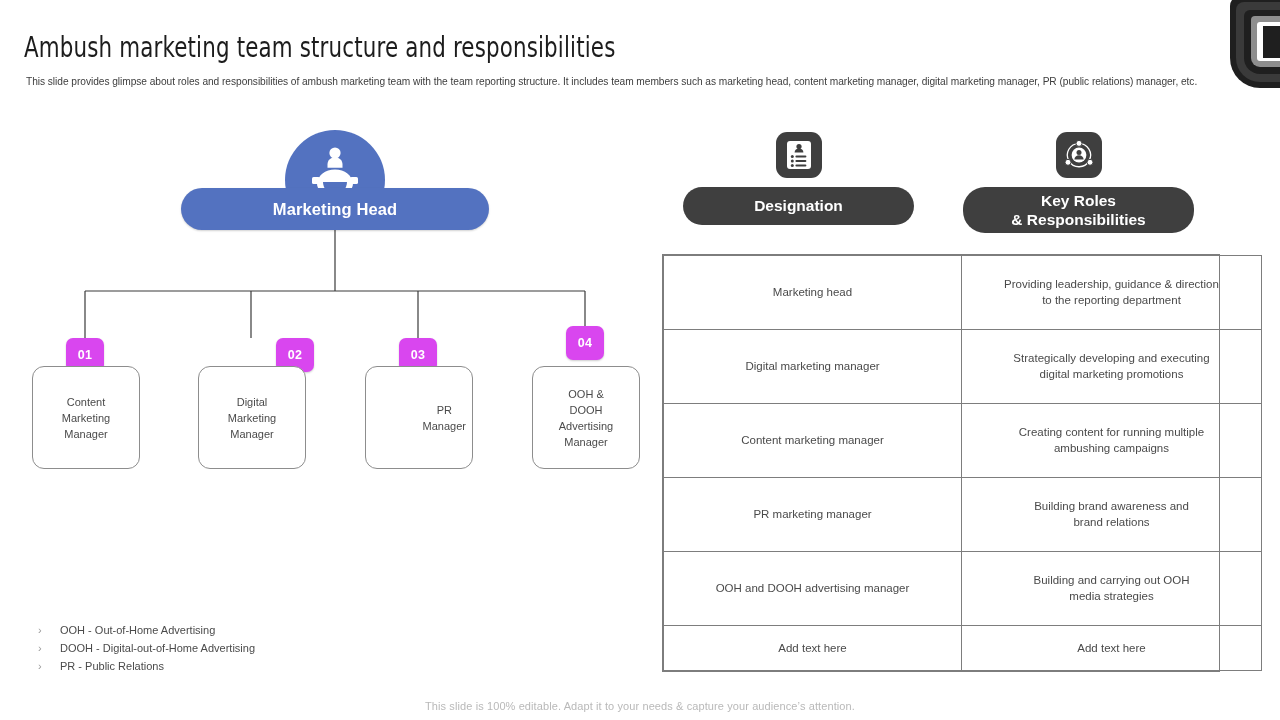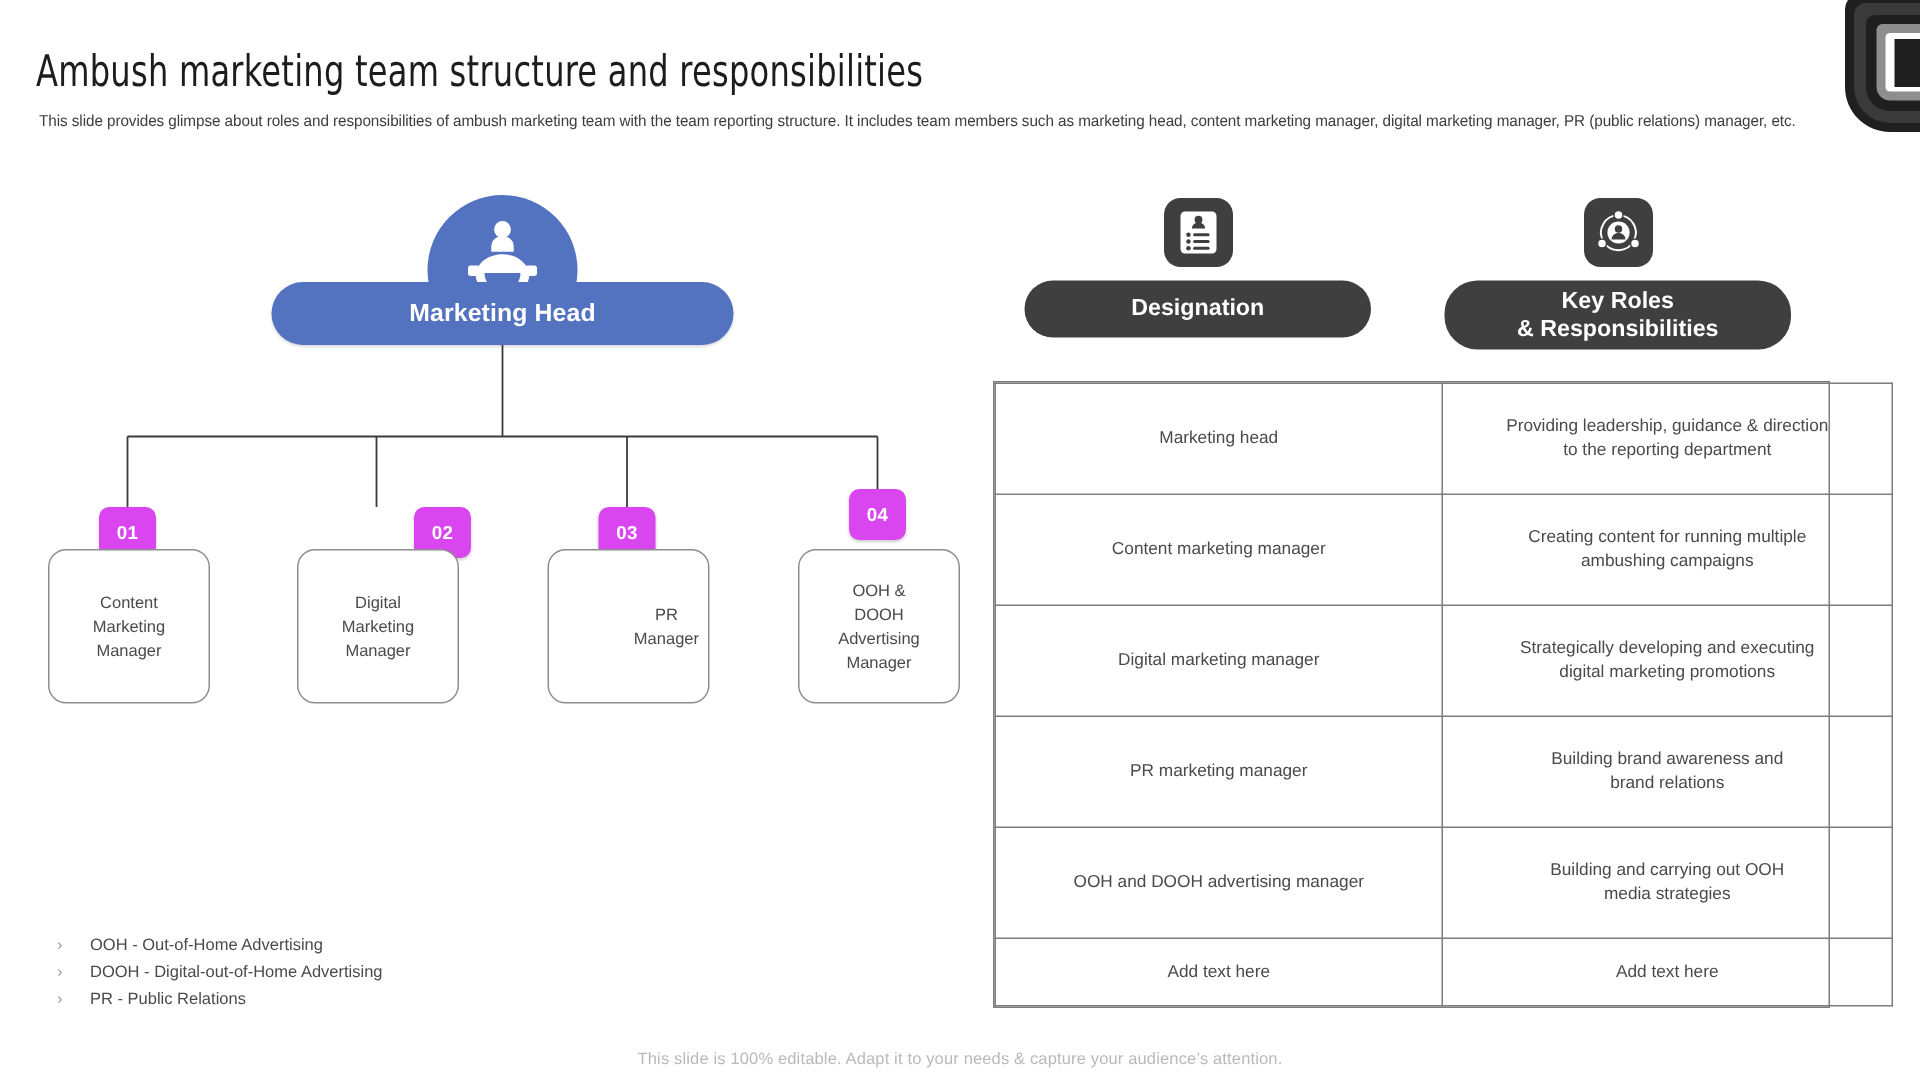--- a/index.html
+++ b/index.html
@@ -268,34 +268,34 @@
     <table>
       <tbody>
         <tr>
           <td class="c0">Marketing head</td>
           <td class="c1">
             <em style="font-style:normal;display:block">Providing  leadership, guidance &amp; direction</em>
             <em style="font-style:normal;display:block">to the reporting department</em>
           </td>
         </tr>
         <tr>
+          <td class="c0">Digital  marketing  manager</td>
+          <td class="c1">
+            <em style="font-style:normal;display:block">Strategically developing  and executing</em>
+            <em style="font-style:normal;display:block">digital marketing promotions</em>
+          </td>
+        </tr>
+        <tr>
           <td class="c0">Content  marketing  manager</td>
           <td class="c1">
             <em style="font-style:normal;display:block">Creating  content for running  multiple</em>
             <em style="font-style:normal;display:block">ambushing campaigns</em>
           </td>
         </tr>
         <tr>
-          <td class="c0">Digital  marketing  manager</td>
-          <td class="c1">
-            <em style="font-style:normal;display:block">Strategically developing  and executing</em>
-            <em style="font-style:normal;display:block">digital marketing promotions</em>
-          </td>
-        </tr>
-        <tr>
           <td class="c0">PR marketing  manager</td>
           <td class="c1">
             <em style="font-style:normal;display:block">Building brand  awareness  and</em>
             <em style="font-style:normal;display:block">brand relations</em>
           </td>
         </tr>
         <tr>
           <td class="c0">OOH and DOOH advertising  manager</td>
           <td class="c1">
             <em style="font-style:normal;display:block">Building  and carrying out OOH</em>

